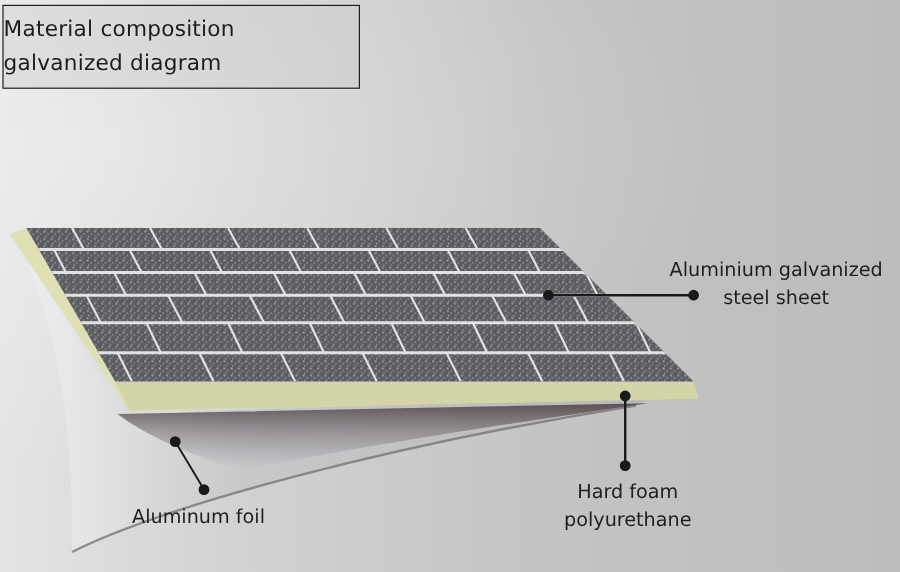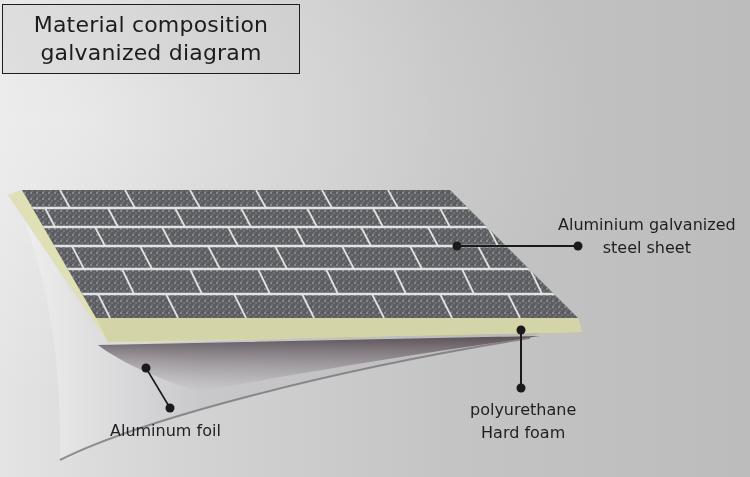--- a/index.html
+++ b/index.html
@@ -10,22 +10,22 @@
     }
     .bg-vignette {
       position: absolute; inset: 0;
       background: radial-gradient(ellipse at 10% 25%, rgba(255,255,255,0.35), rgba(255,255,255,0) 55%);
       pointer-events: none;
     }
     .title-box {
       position: absolute; left: 2px; top: 4px; width: 298px; height: 70px;
       border: 1.5px solid #1e1e1e; box-sizing: border-box;
       background: rgba(200,200,200,0.35);
-      display: flex; flex-direction: column; align-items: center; justify-content: center;
-      color: #1c1c1c; font-size: 22px; line-height: 28px; letter-spacing: 0.2px;
+      display: flex; flex-direction: column; justify-content: center;
+      color: #1c1c1c; font-size: 18px; line-height: 28px; letter-spacing: 0.2px;
     }
     .title-box span { display: block; }
     svg.diagram { position: absolute; left: 0; top: 0; }
     .label {
       position: absolute; color: #1f1f1f; font-size: 16px; line-height: 23px;
       text-align: center; white-space: nowrap;
     }
     .label span { display: block; }
     #lbl-steel { left: 558px; top: 213px; }
     #lbl-foam { left: 470px; top: 398px; }
@@ -152,19 +152,19 @@
     <circle cx="170" cy="408" r="4.5" fill="#1a1a1a"></circle>
   </g>
 </svg>
 
 <div class="label" id="lbl-steel">
   <span>Aluminium galvanized</span>
   <span>steel sheet</span>
 </div>
 
 <div class="label" id="lbl-foam">
+  <span>Hard foam</span>
   <span>polyurethane</span>
-  <span>Hard foam</span>
 </div>
 
 <div class="label" id="lbl-foil">
   <span>Aluminum foil</span>
 </div>
 
 </body></html>

